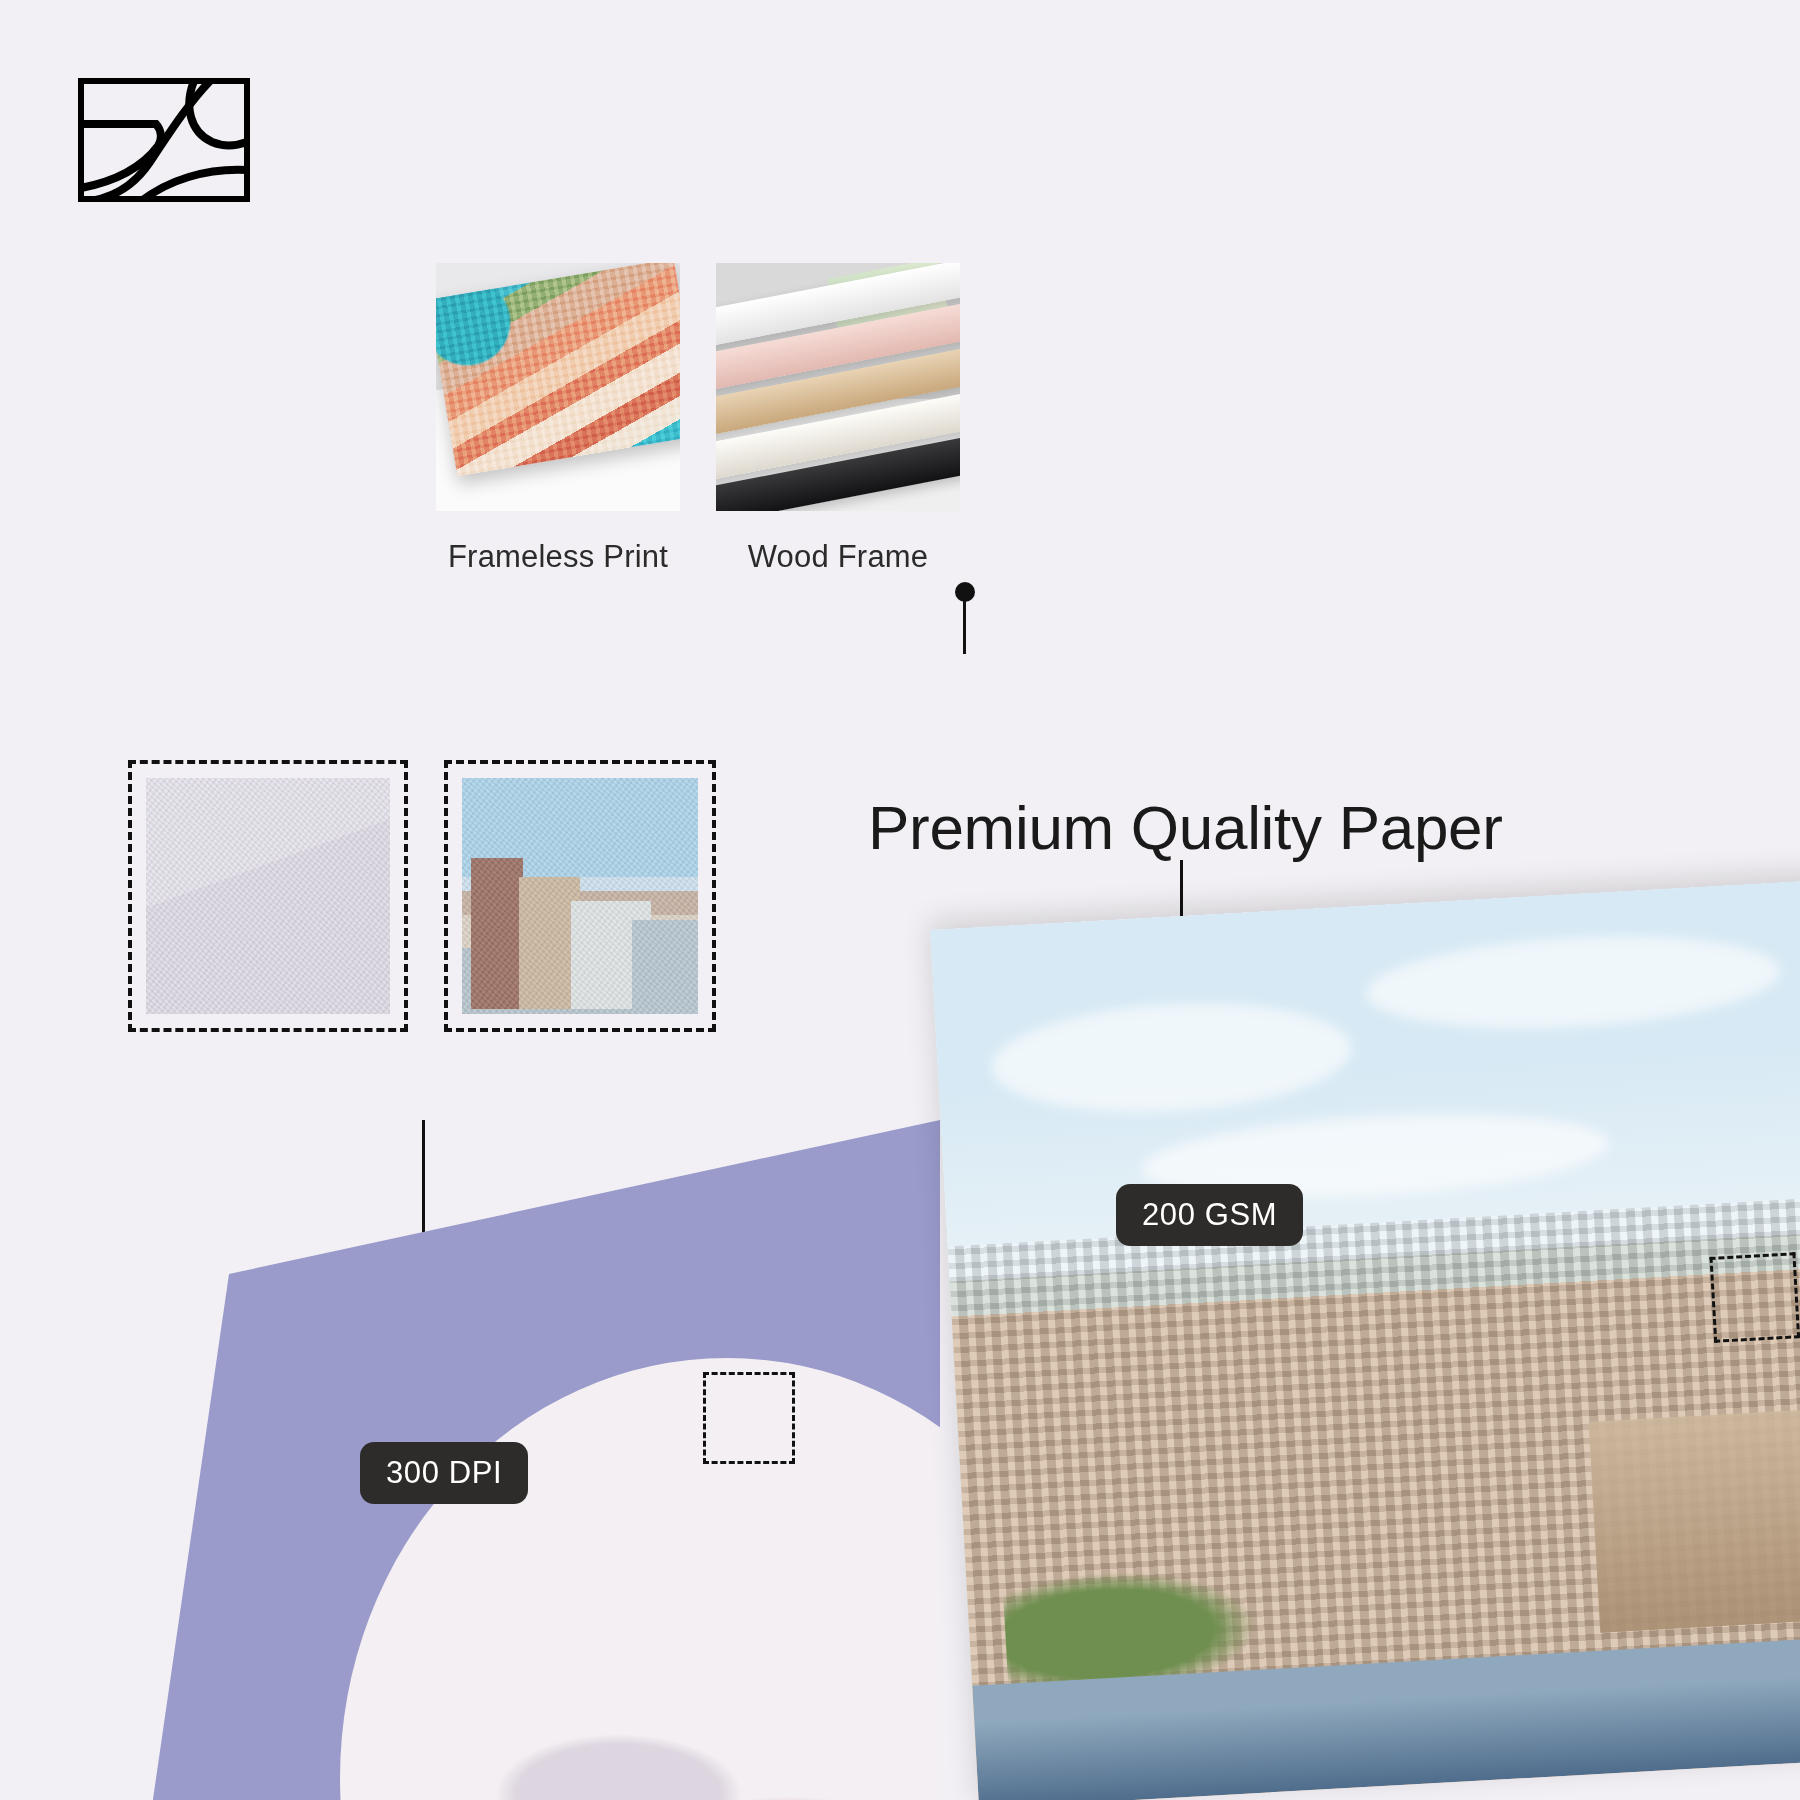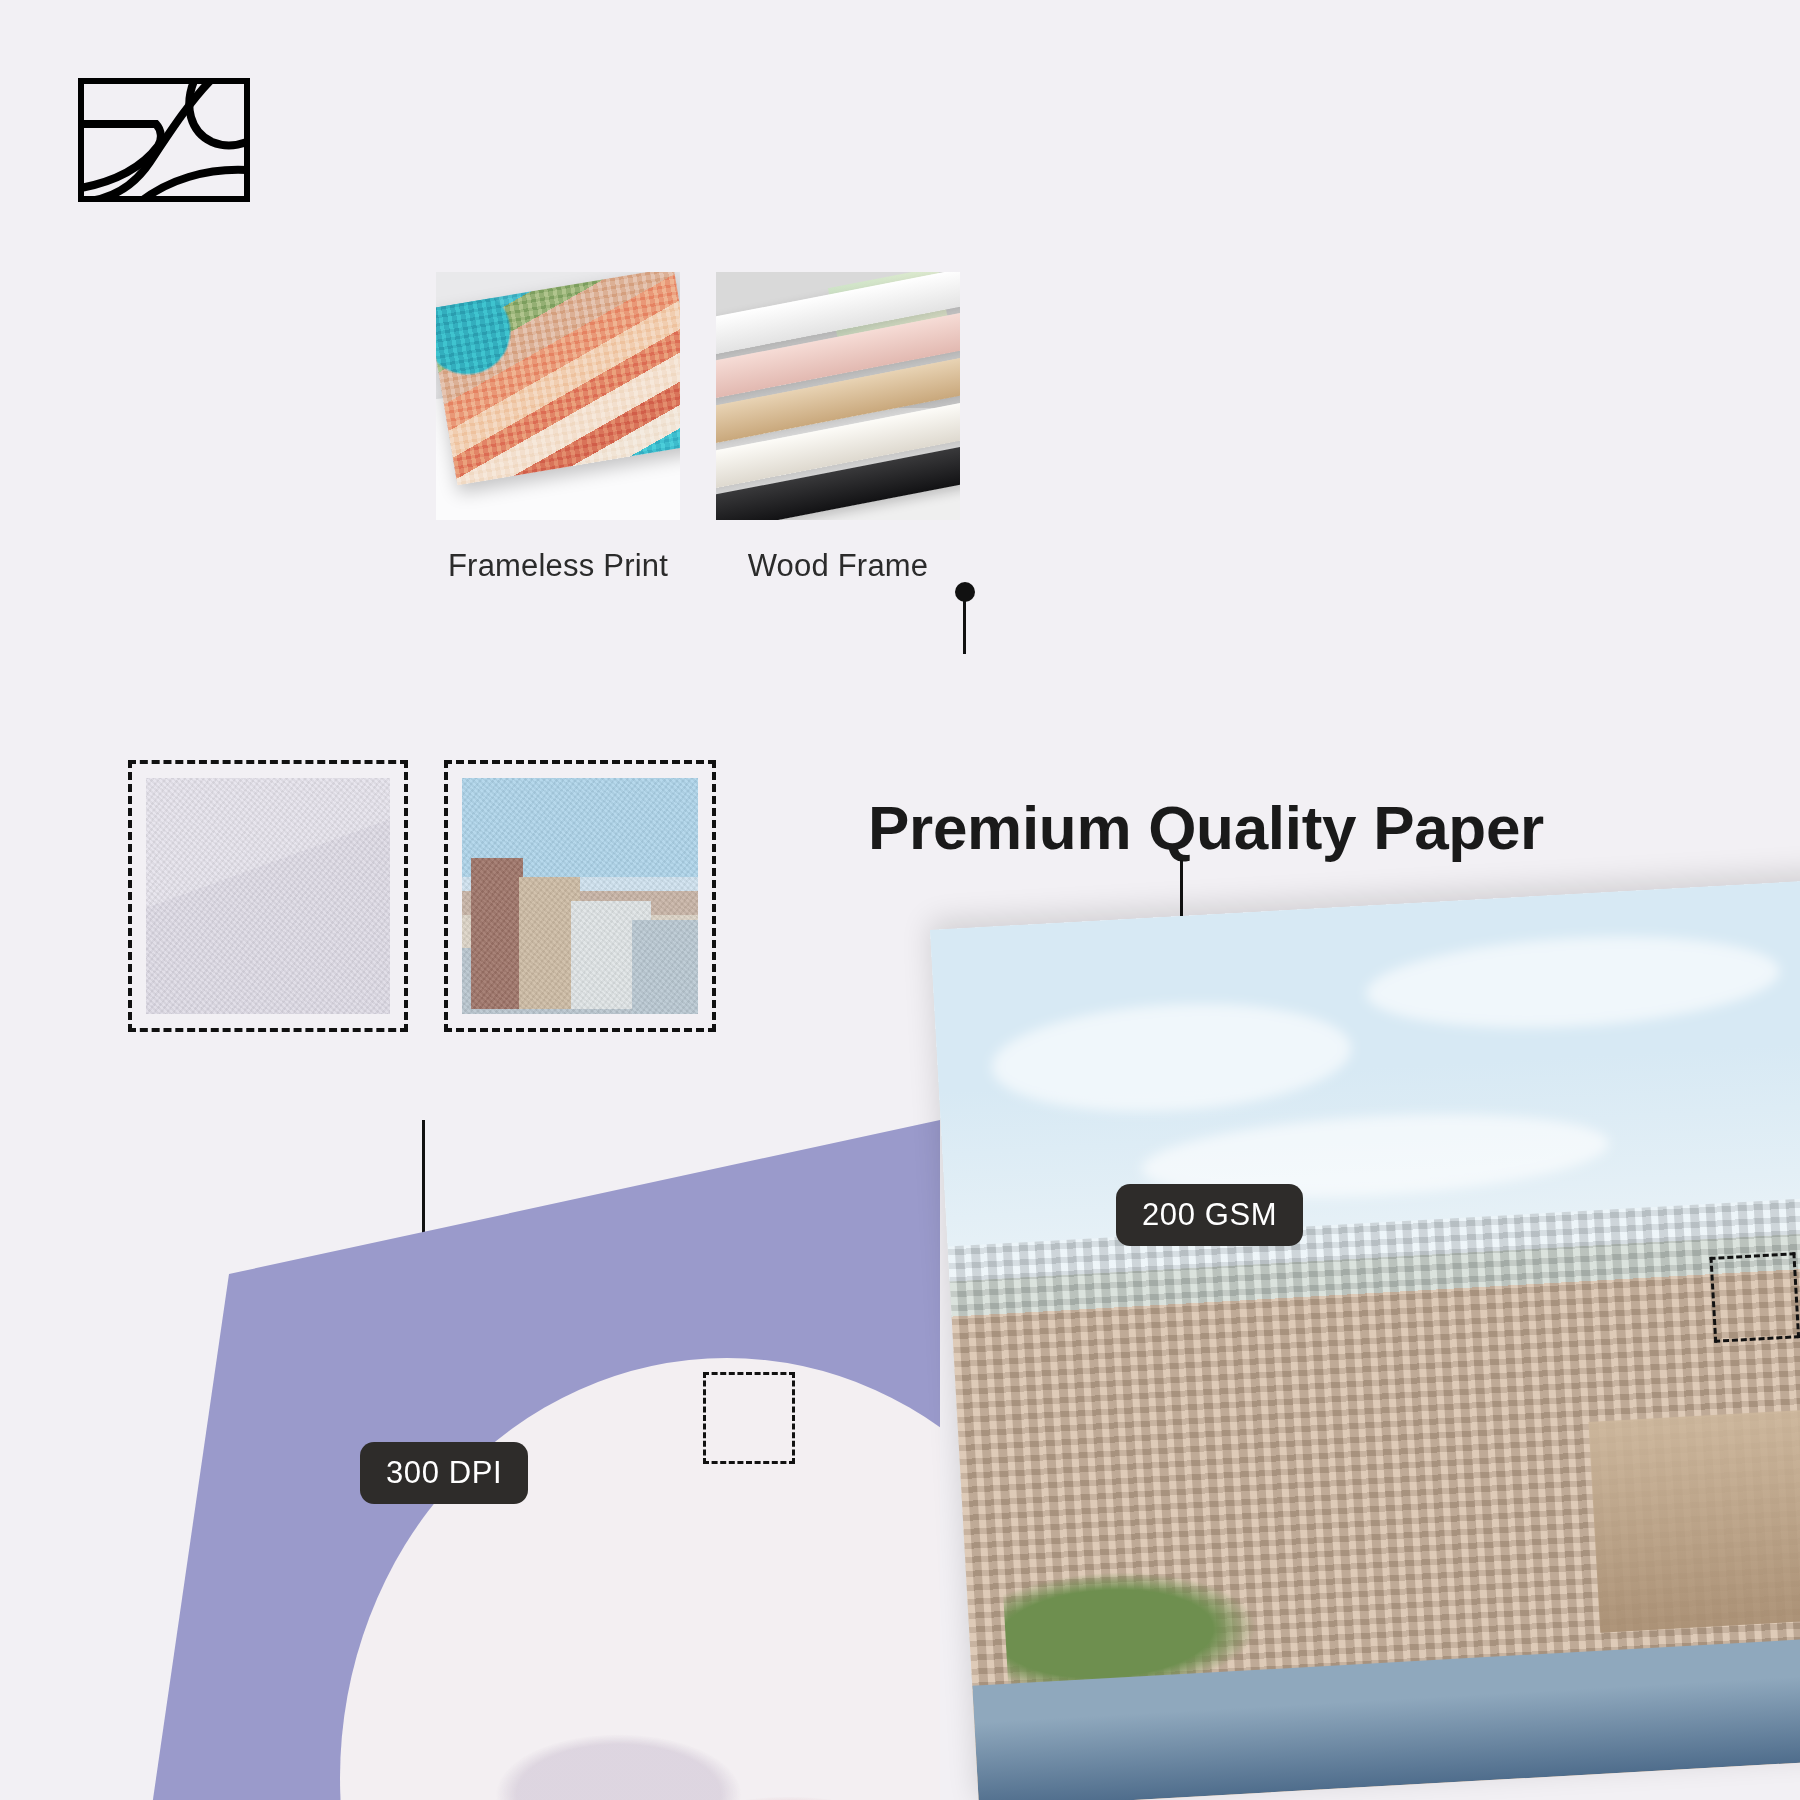--- a/index.html
+++ b/index.html
@@ -13,21 +13,21 @@
   }
   .stage { position:absolute; inset:0; }
 
   
   .logo { position:absolute; left:78px; top:78px; display:flex; align-items:center; gap:34px; }
   .logo-mark { width:172px; height:124px; }
   .logo-text { font-weight:700; font-size:57px; line-height:0.97; letter-spacing:3.0px; color:#000; }
   .logo-text div { white-space:nowrap; }
 
   
-  .thumbs { position:absolute; left:436px; top:272px; display:flex; gap:36px; }
+  .thumbs { position:absolute; left:436px; top:263px; display:flex; gap:36px; }
   .thumb-cell { width:244px; }
   .thumb { width:244px; height:248px; overflow:hidden; position:relative; }
   .thumb-label {
     margin-top:28px; text-align:center; font-size:31px; font-weight:400;
     color:#2b2b2b; letter-spacing:0.2px; white-space:nowrap;
   }
 
   
   .t1 { background:#e9e9eb; }
   .t1 .sheet { position:absolute; left:-6%; top:46%; width:118%; height:70%;
@@ -94,21 +94,21 @@
 
   
   .connector { position:absolute; }
   .connector .dot { position:absolute; width:20px; height:20px; border-radius:50%; background:#111; }
   .connector .line { position:absolute; width:3px; background:#111; }
 
   
   .headline { position:absolute; font-size:62px; font-weight:400; color:#1a1a1a;
       letter-spacing:-0.3px; white-space:nowrap; }
   .h-framing { left:628px; top:640px; }
-  .h-paper   { left:868px; top:792px;font-weight:bold; }
+  .h-paper   { left:868px; top:792px; }
   .h-res     { left:205px; top:1055px; }
 
   
   .swatch { position:absolute; border:4px dashed #111; }
   .sw-inner { position:absolute; inset:14px; }
   .paper-tex::after {
     content:""; position:absolute; inset:0;
     background:
       repeating-linear-gradient(42deg, rgba(0,0,0,.045) 0 2px, rgba(255,255,255,.05) 2px 4px),
       repeating-linear-gradient(128deg, rgba(0,0,0,.04) 0 2px, rgba(255,255,255,.06) 2px 5px);

